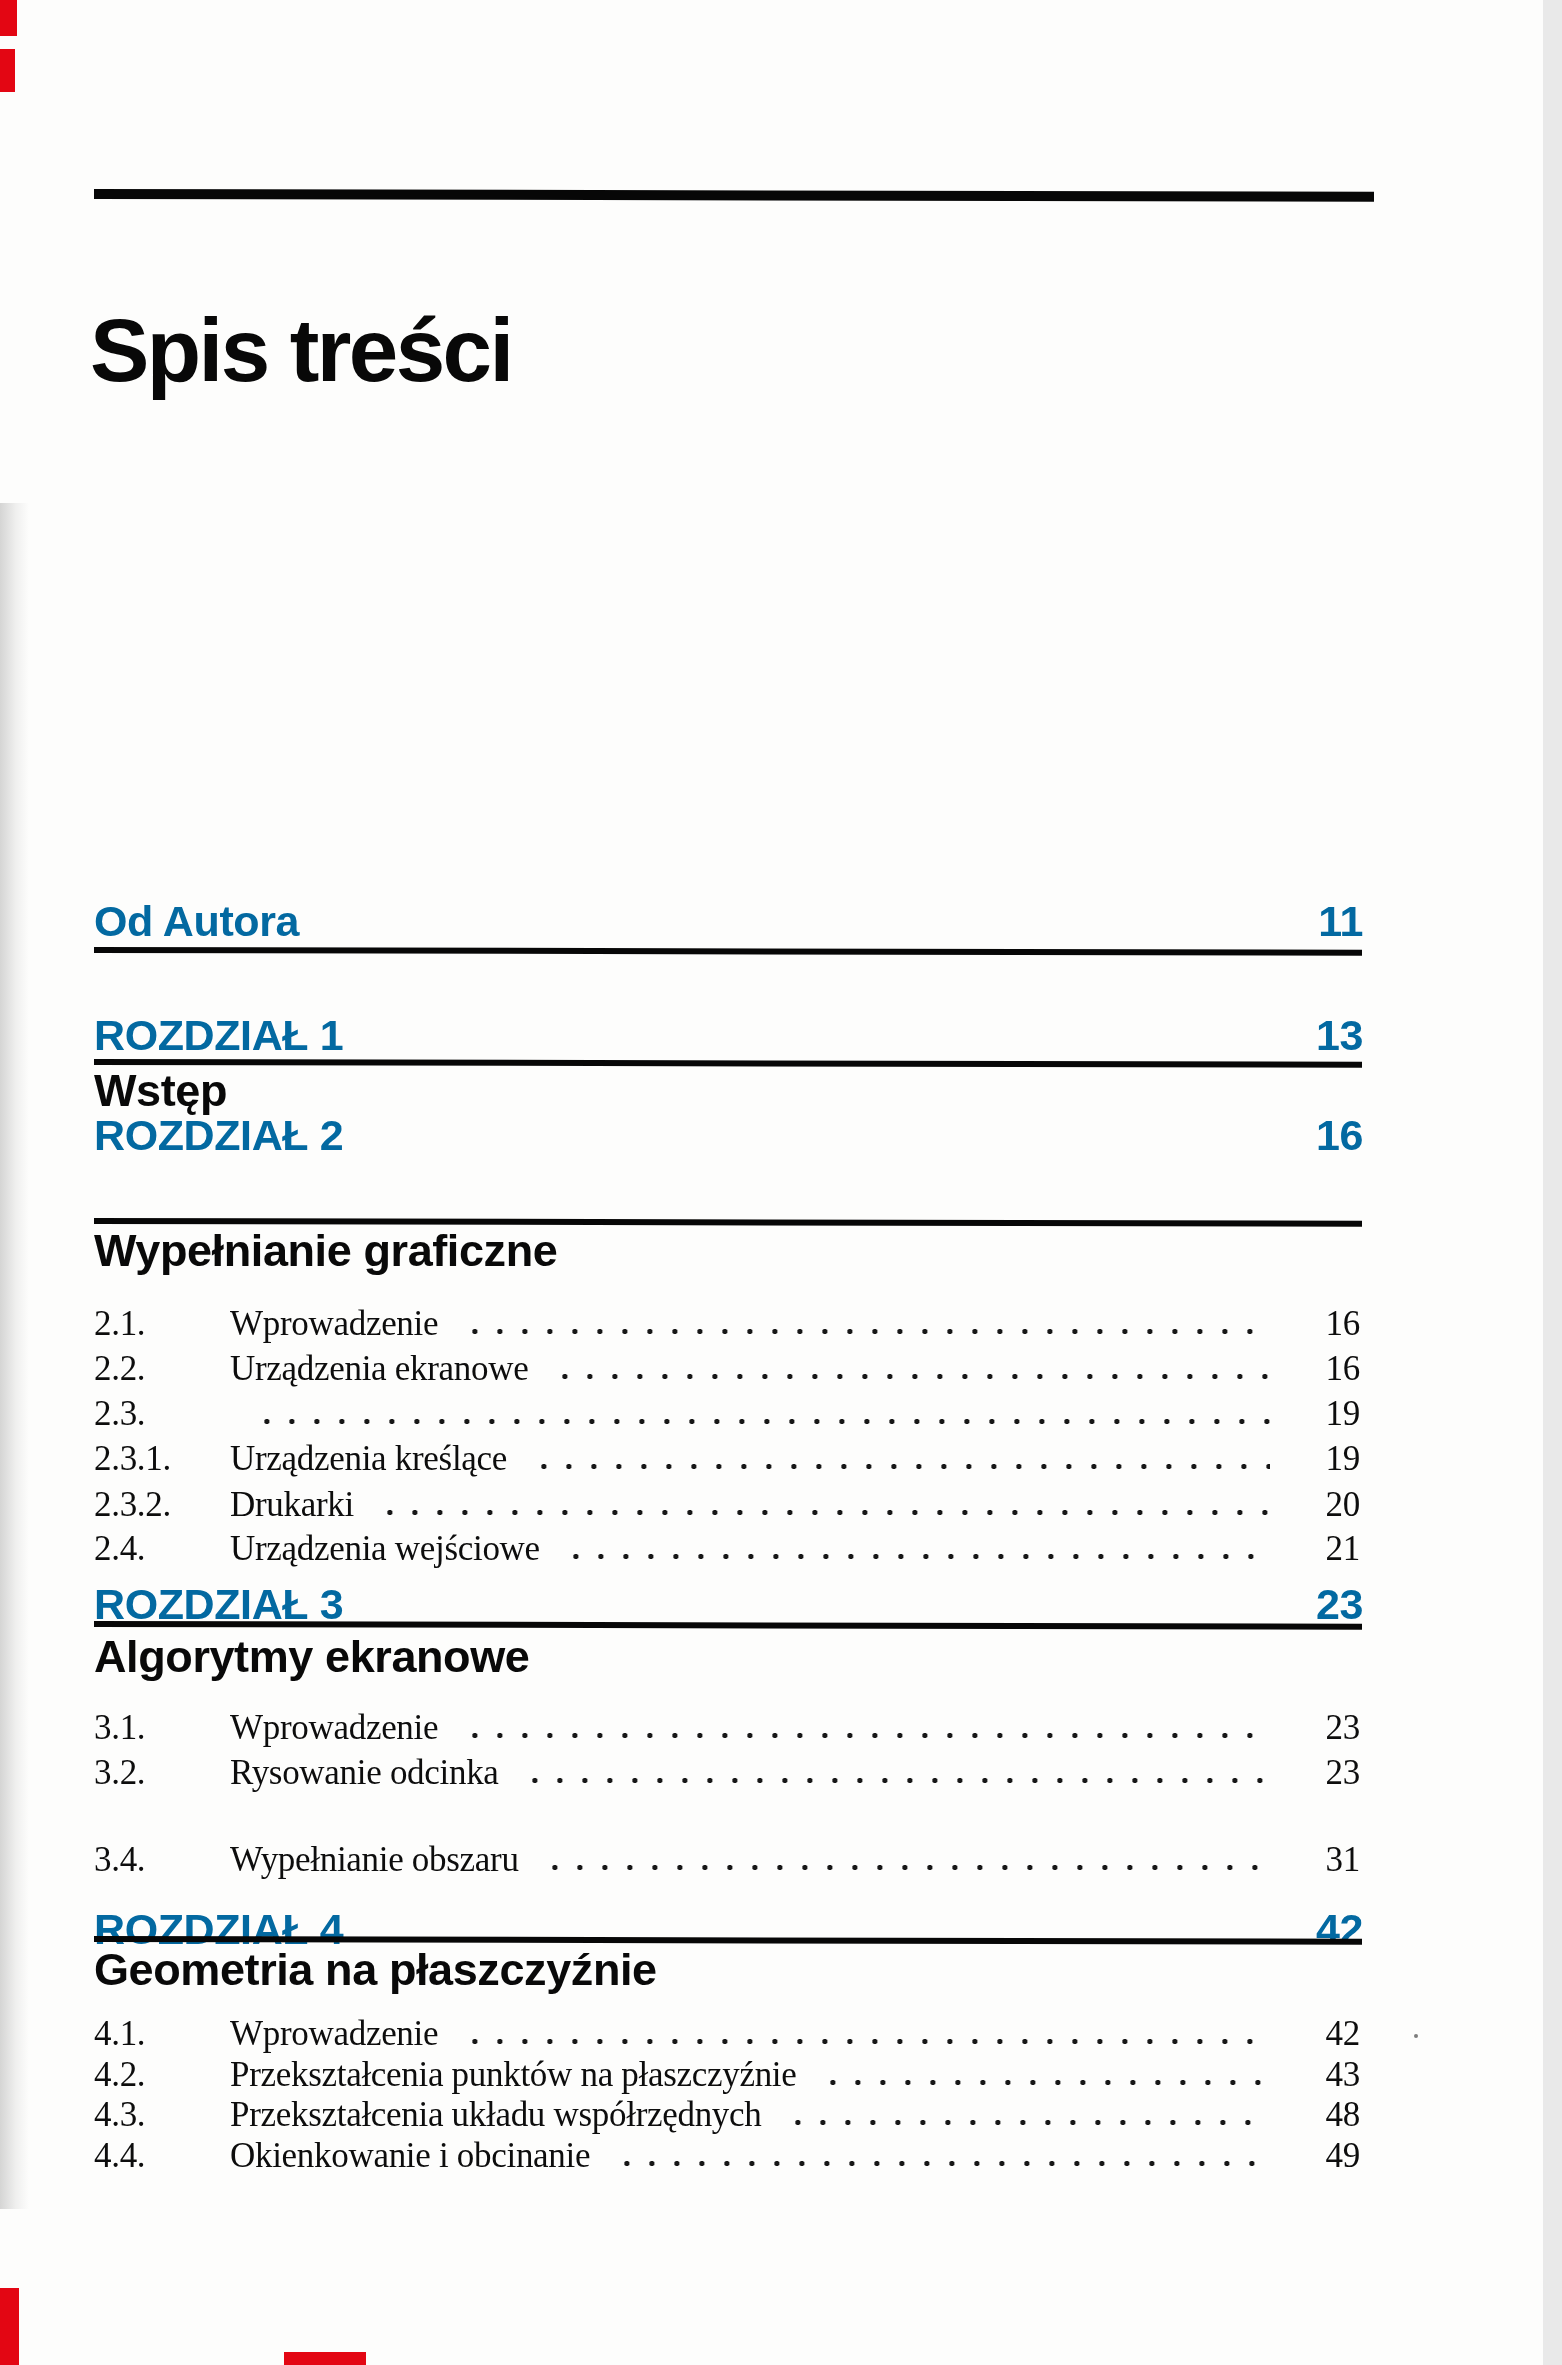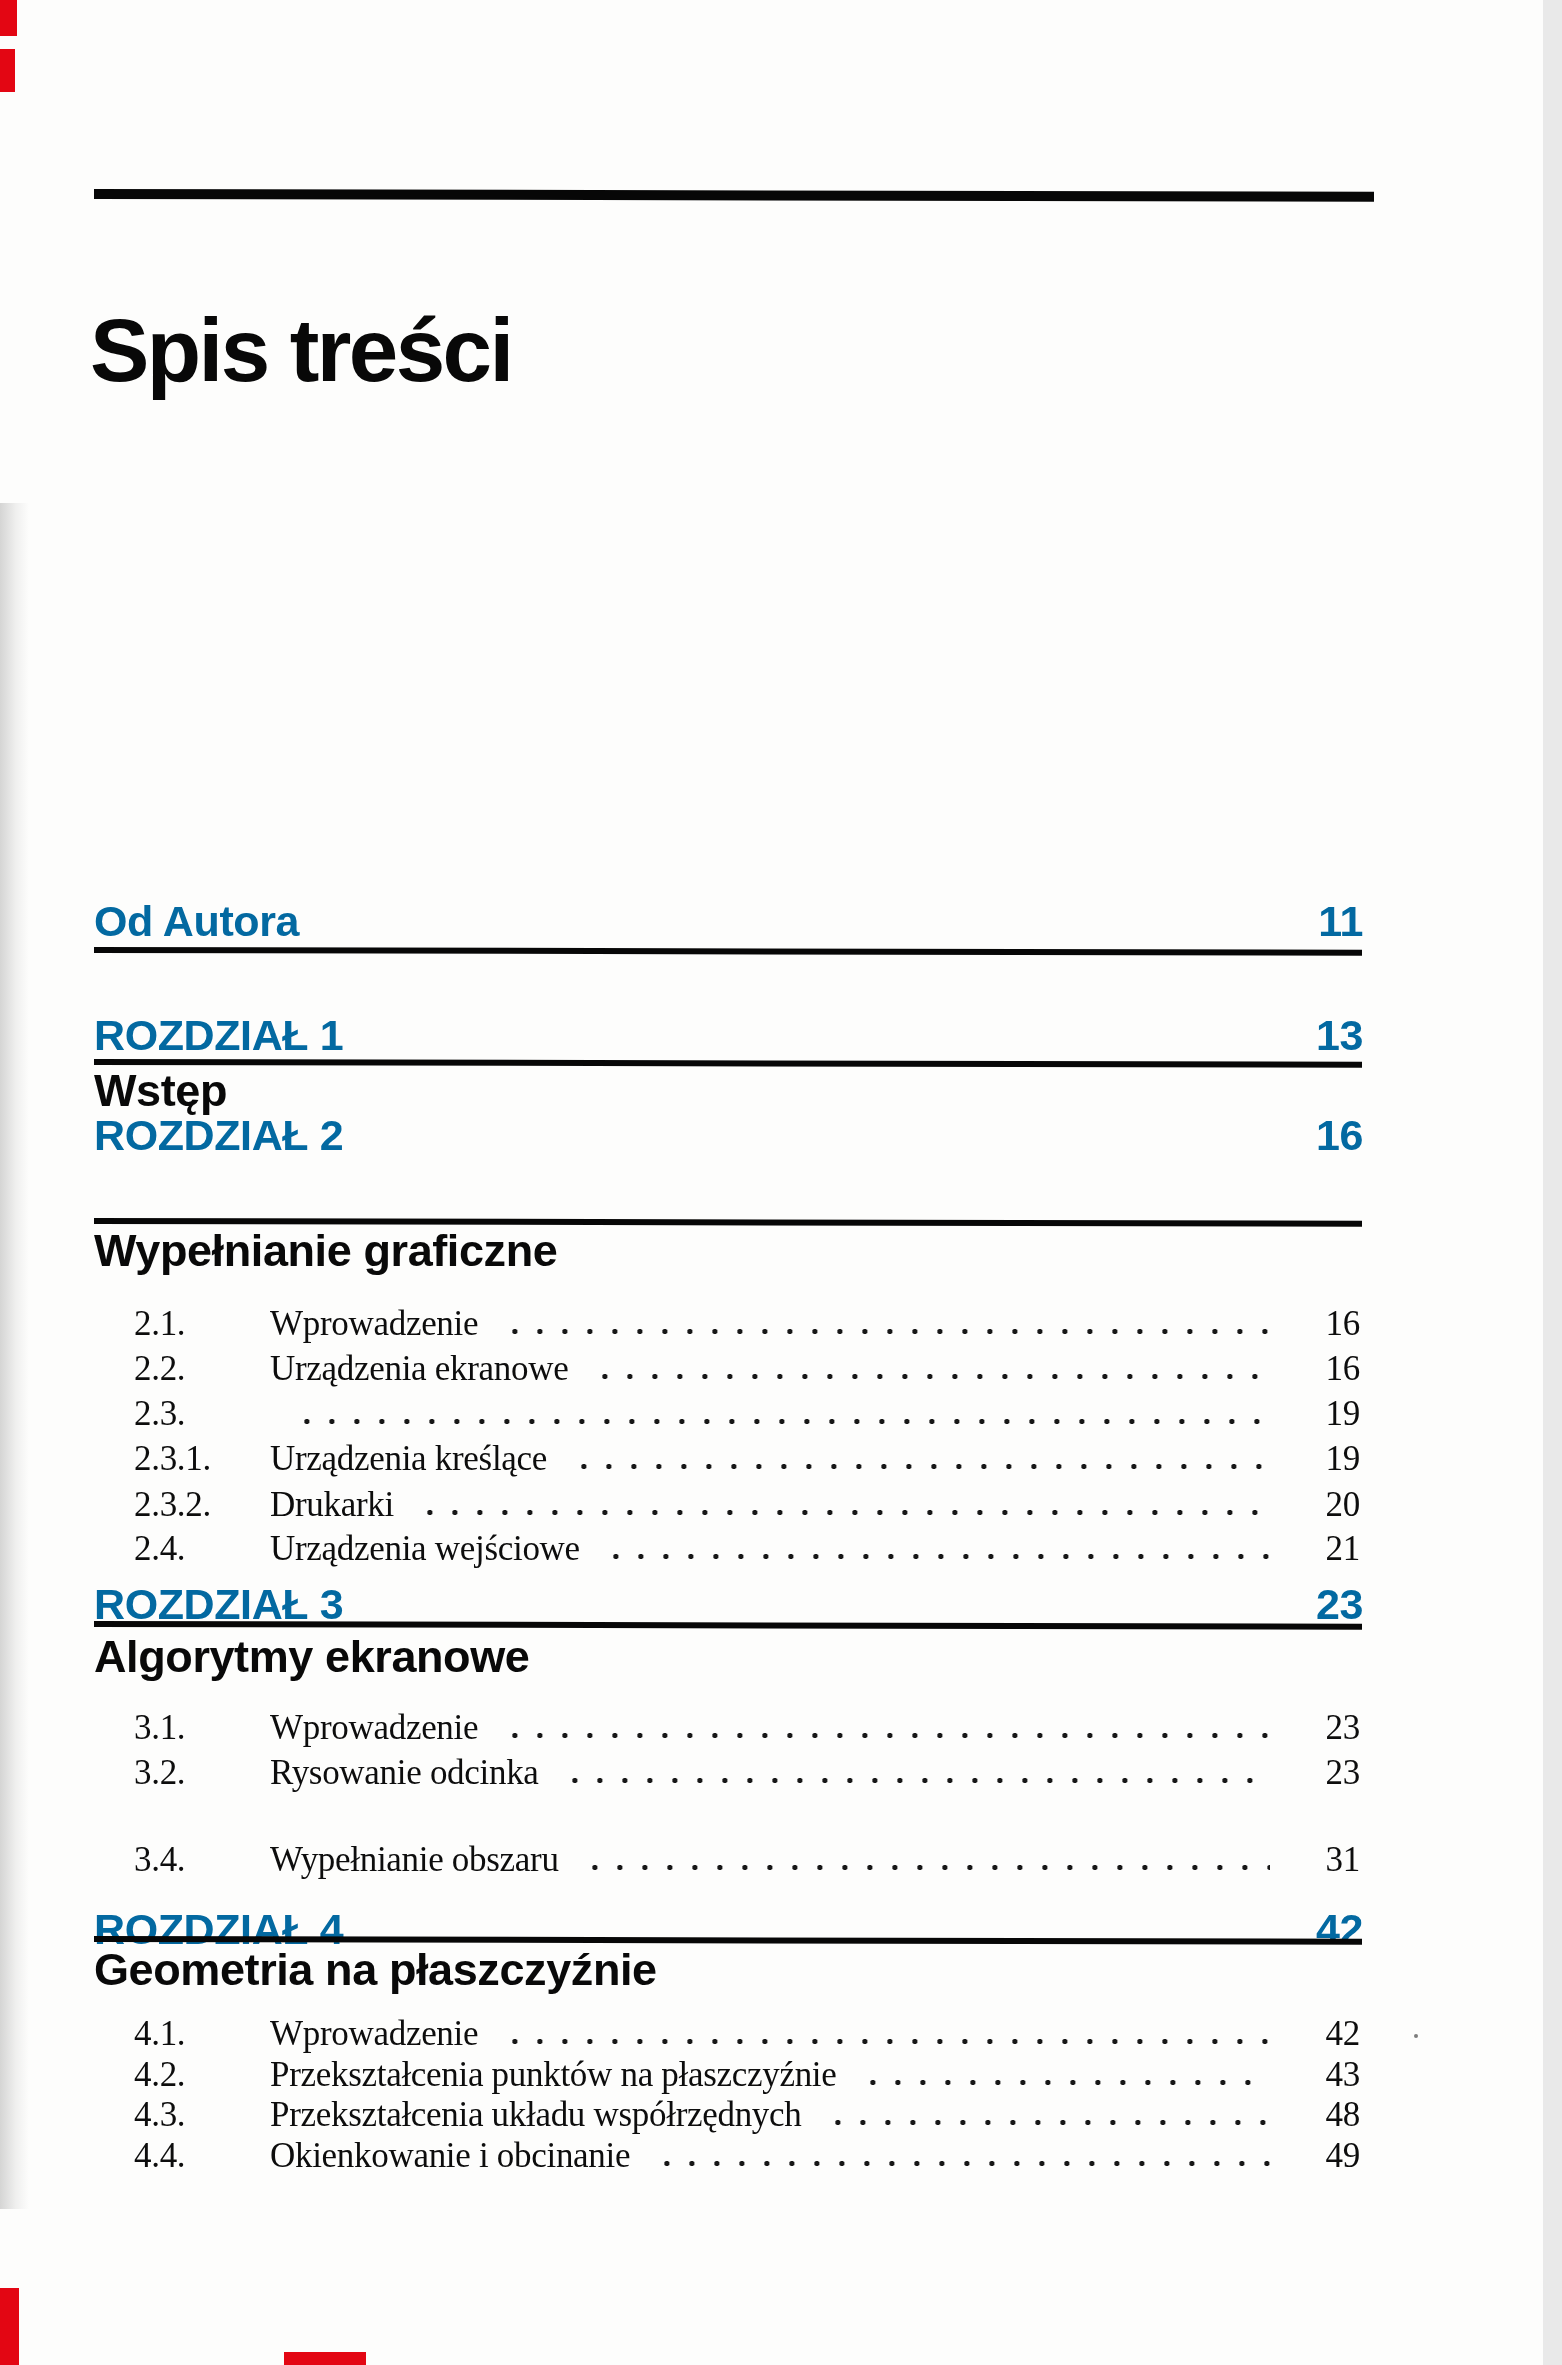--- a/index.html
+++ b/index.html
@@ -41,21 +41,21 @@
     white-space:nowrap;color:#090909;
   }
   
   .entry{
     position:absolute;left:94px;width:1266px;height:44px;
     display:flex;align-items:flex-start;
     font-family:"Liberation Serif","DejaVu Serif",serif;
     font-size:35px;letter-spacing:-0.3px;line-height:44px;color:#0d0d0d;
     white-space:nowrap;
   }
-  .enum{flex:0 0 136px;margin-left:40px;}
+  .enum{flex:0 0 136px;}
   .etitle{flex:0 0 auto;}
   .leader{
     flex:1 1 auto;height:44px;margin:0 29px 0 20.5px;min-width:0;
     background-image:radial-gradient(circle,#161616 2.3px,rgba(0,0,0,0) 2.9px);
     background-size:25px 6.8px;background-repeat:repeat-x;background-position:3.4px 26.4px;
   }
   .epage{flex:0 0 61px;text-align:right;}
 </style>
 </head>
 <body>

